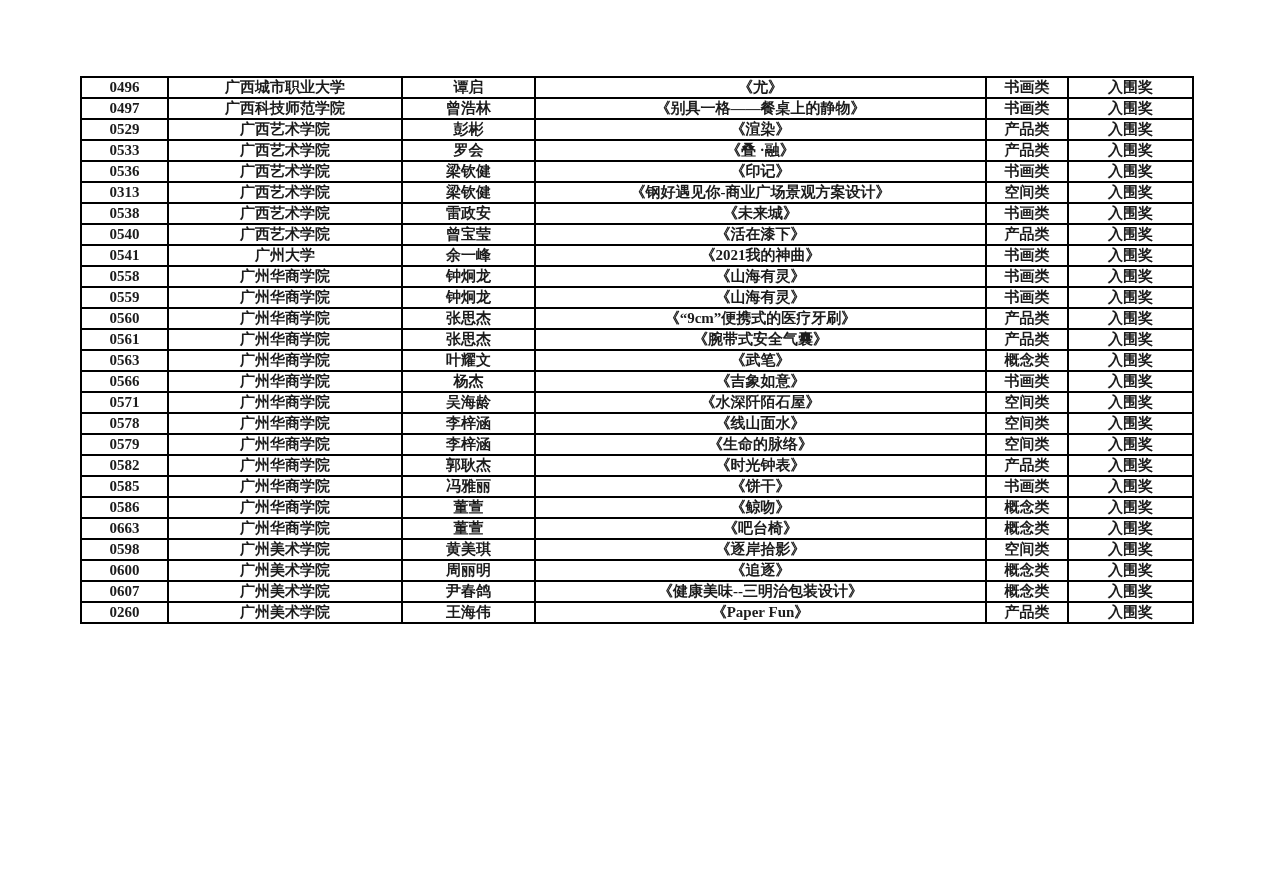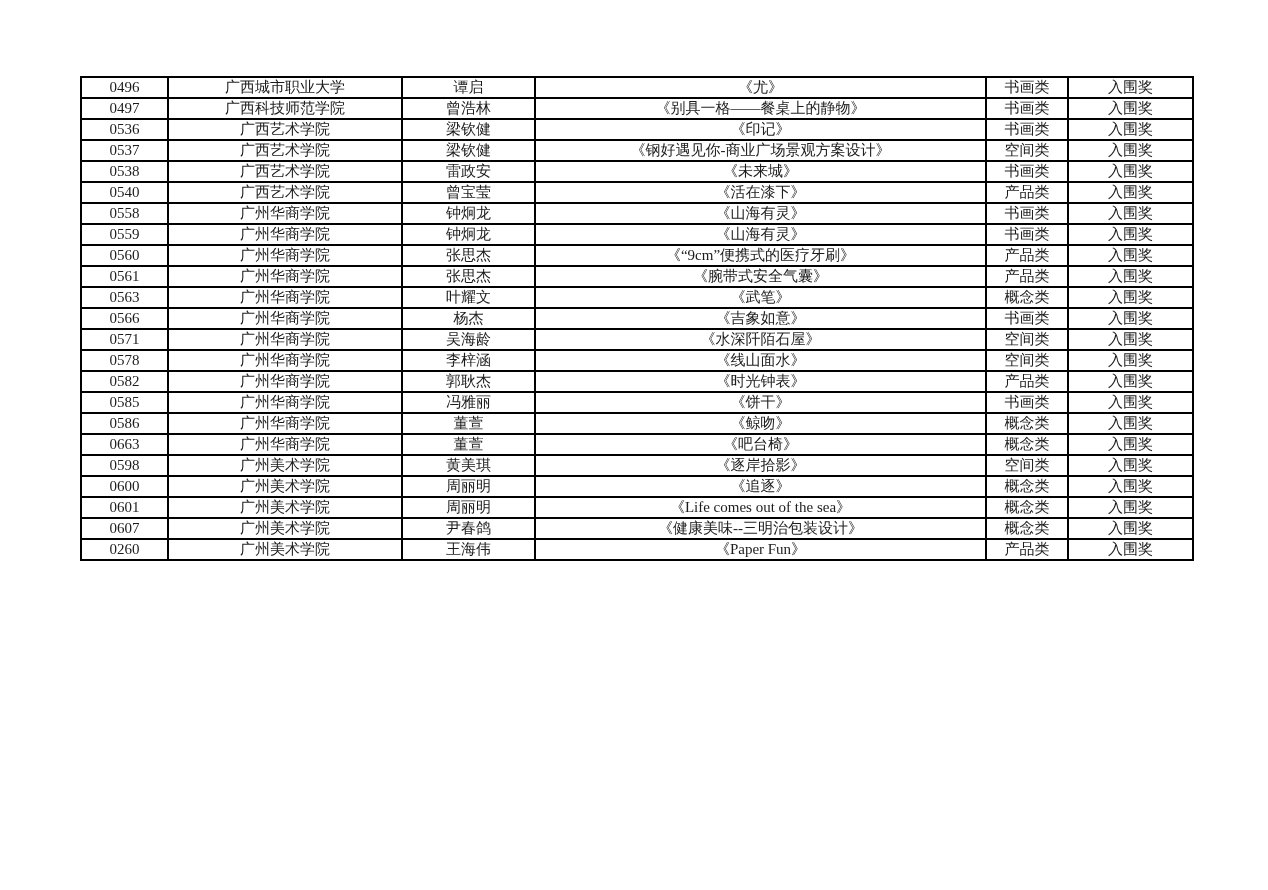--- a/index.html
+++ b/index.html
@@ -9,20 +9,21 @@
     width: 1268px;
     height: 890px;
     overflow: hidden;
     font-family: "Liberation Serif", "DejaVu Serif", serif;
   }
   .page {
     position: relative;
     width: 1268px;
     height: 890px;
     background: #ffffff;
+    font-weight: bold;
   }
   table.awards-table {
     position: absolute;
     left: 80px;
     top: 76px;
     width: 1112px;
     border-collapse: collapse;
     table-layout: fixed;
     color: #1c1c1c;
   }
@@ -62,29 +63,45 @@
         </tr>
         <tr>
           <td>0497</td>
           <td>广西科技师范学院</td>
           <td>曾浩林</td>
           <td>《别具一格——餐桌上的静物》</td>
           <td>书画类</td>
           <td>入围奖</td>
         </tr>
         <tr>
+          <td>0529</td>
+          <td>广西艺术学院</td>
+          <td>彭彬</td>
+          <td>《渲染》</td>
+          <td>产品类</td>
+          <td>入围奖</td>
+        </tr>
+        <tr>
+          <td>0533</td>
+          <td>广西艺术学院</td>
+          <td>罗会</td>
+          <td>《叠 ·融》</td>
+          <td>产品类</td>
+          <td>入围奖</td>
+        </tr>
+        <tr>
           <td>0536</td>
           <td>广西艺术学院</td>
           <td>梁钦健</td>
           <td>《印记》</td>
           <td>书画类</td>
           <td>入围奖</td>
         </tr>
         <tr>
-          <td>0537</td>
+          <td>0313</td>
           <td>广西艺术学院</td>
           <td>梁钦健</td>
           <td>《钢好遇见你-商业广场景观方案设计》</td>
           <td>空间类</td>
           <td>入围奖</td>
         </tr>
         <tr>
           <td>0538</td>
           <td>广西艺术学院</td>
           <td>雷政安</td>
@@ -94,20 +111,28 @@
         </tr>
         <tr>
           <td>0540</td>
           <td>广西艺术学院</td>
           <td>曾宝莹</td>
           <td>《活在漆下》</td>
           <td>产品类</td>
           <td>入围奖</td>
         </tr>
         <tr>
+          <td>0541</td>
+          <td>广州大学</td>
+          <td>余一峰</td>
+          <td>《2021我的神曲》</td>
+          <td>书画类</td>
+          <td>入围奖</td>
+        </tr>
+        <tr>
           <td>0558</td>
           <td>广州华商学院</td>
           <td>钟炯龙</td>
           <td>《山海有灵》</td>
           <td>书画类</td>
           <td>入围奖</td>
         </tr>
         <tr>
           <td>0559</td>
           <td>广州华商学院</td>
@@ -158,20 +183,28 @@
         </tr>
         <tr>
           <td>0578</td>
           <td>广州华商学院</td>
           <td>李梓涵</td>
           <td>《线山面水》</td>
           <td>空间类</td>
           <td>入围奖</td>
         </tr>
         <tr>
+          <td>0579</td>
+          <td>广州华商学院</td>
+          <td>李梓涵</td>
+          <td>《生命的脉络》</td>
+          <td>空间类</td>
+          <td>入围奖</td>
+        </tr>
+        <tr>
           <td>0582</td>
           <td>广州华商学院</td>
           <td>郭耿杰</td>
           <td>《时光钟表》</td>
           <td>产品类</td>
           <td>入围奖</td>
         </tr>
         <tr>
           <td>0585</td>
           <td>广州华商学院</td>
@@ -202,28 +235,20 @@
           <td>黄美琪</td>
           <td>《逐岸拾影》</td>
           <td>空间类</td>
           <td>入围奖</td>
         </tr>
         <tr>
           <td>0600</td>
           <td>广州美术学院</td>
           <td>周丽明</td>
           <td>《追逐》</td>
-          <td>概念类</td>
-          <td>入围奖</td>
-        </tr>
-        <tr>
-          <td>0601</td>
-          <td>广州美术学院</td>
-          <td>周丽明</td>
-          <td>《Life comes out of the sea》</td>
           <td>概念类</td>
           <td>入围奖</td>
         </tr>
         <tr>
           <td>0607</td>
           <td>广州美术学院</td>
           <td>尹春鸽</td>
           <td>《健康美味--三明治包装设计》</td>
           <td>概念类</td>
           <td>入围奖</td>

